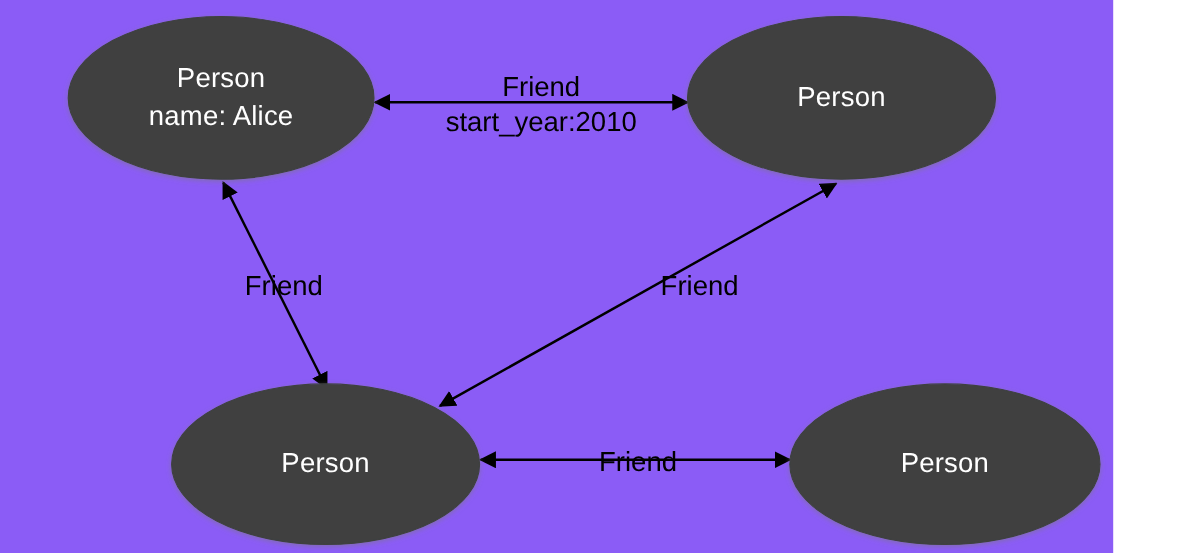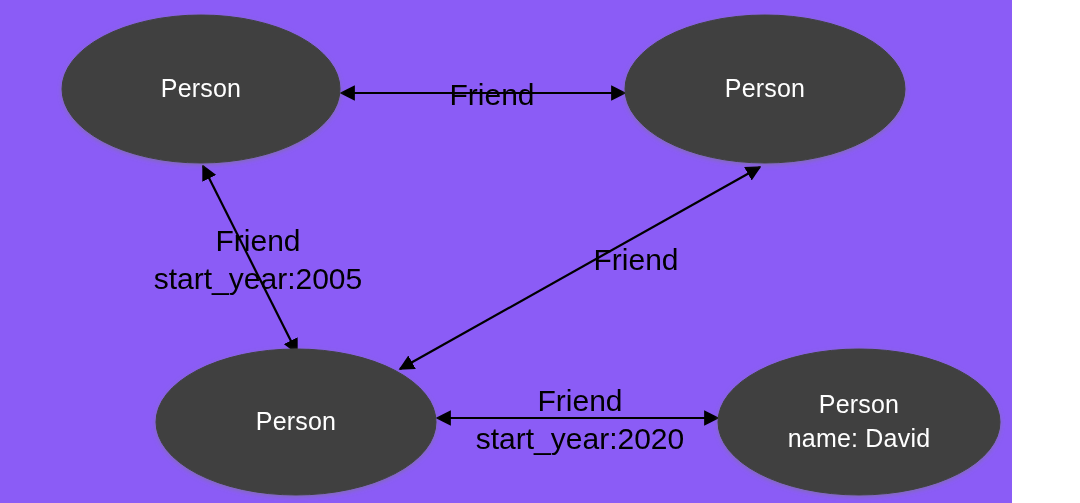--- a/index.html
+++ b/index.html
@@ -45,21 +45,21 @@
   .node-label .type-line {
     display: block;
   }
   .node-label .prop-line {
     display: block;
   }
   .edge-label {
     position: absolute;
     color: #000000;
     font-family: "Liberation Sans", sans-serif;
-    font-size: 30px;
+    font-size: 25px;
     line-height: 1.28;
     text-align: center;
     white-space: nowrap;
     transform: translate(-50%, -50%);
     pointer-events: none;
   }
   .edge-label .rel-line {
     display: block;
   }
   .edge-label .prop-line {
@@ -99,42 +99,41 @@
         <ellipse class="node-ellipse" cx="201" cy="89" rx="139" ry="74" filter="url(#node-shadow)"></ellipse>
         <ellipse class="node-ellipse" cx="765" cy="89" rx="140" ry="74" filter="url(#node-shadow)"></ellipse>
         <ellipse class="node-ellipse" cx="296" cy="422" rx="140" ry="73" filter="url(#node-shadow)"></ellipse>
         <ellipse class="node-ellipse" cx="859" cy="422" rx="141" ry="73" filter="url(#node-shadow)"></ellipse>
       </g>
   </svg>
 
   <div id="node-label-layer">
       <div class="node-label" style="left: 201px; top: 89px;">
         <span class="type-line">Person</span>
+        <span class="prop-line">name: Alice</span>
       </div>
       <div class="node-label" style="left: 765px; top: 89px;">
         <span class="type-line">Person</span>
       </div>
       <div class="node-label" style="left: 296px; top: 422px;">
         <span class="type-line">Person</span>
       </div>
       <div class="node-label" style="left: 859px; top: 422px;">
         <span class="type-line">Person</span>
-        <span class="prop-line">name: David</span>
       </div>
     </div>
   <div id="edge-label-layer">
       <div class="edge-label" style="left: 492px; top: 95px;">
         <span class="rel-line">Friend</span>
+        <span class="prop-line">start_year:2010</span>
       </div>
       <div class="edge-label" style="left: 258px; top: 260px;">
         <span class="rel-line">Friend</span>
-        <span class="prop-line">start_year:2005</span>
       </div>
       <div class="edge-label" style="left: 636px; top: 260px;">
         <span class="rel-line">Friend</span>
       </div>
       <div class="edge-label" style="left: 580px; top: 420px;">
         <span class="rel-line">Friend</span>
-        <span class="prop-line">start_year:2020</span>
       </div>
     </div>
 
 </div>
 
 </body></html>

